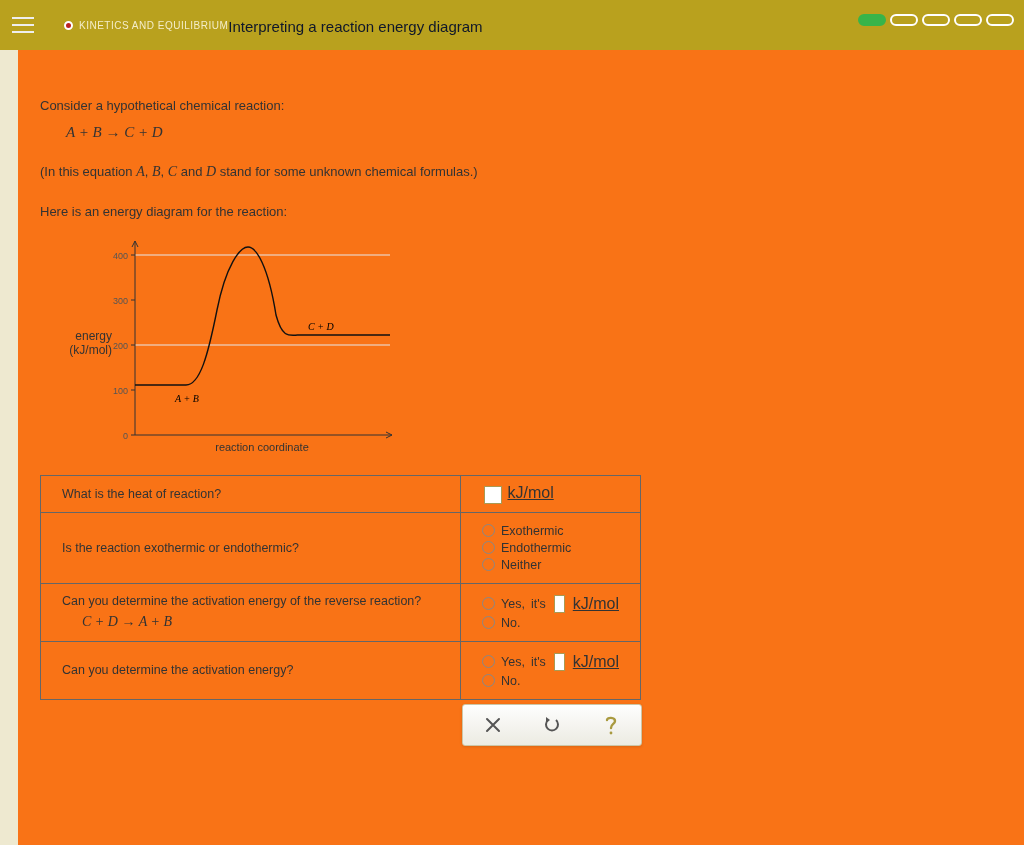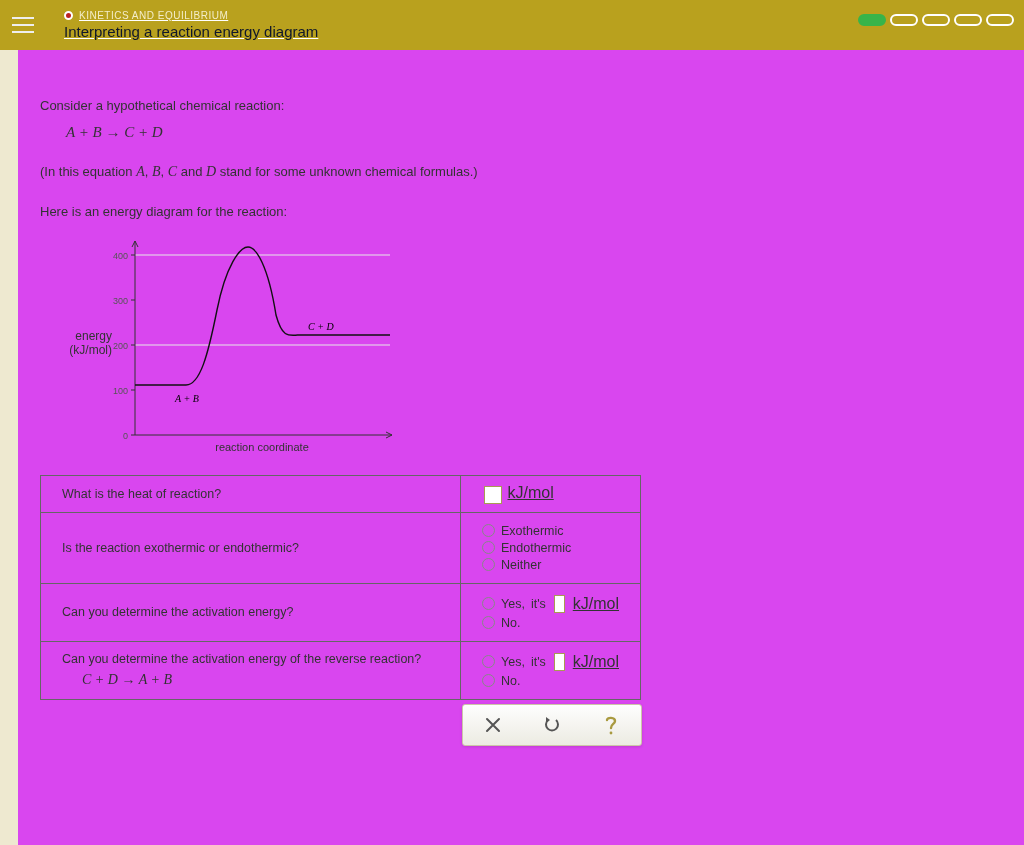--- a/index.html
+++ b/index.html
@@ -25,21 +25,21 @@
   }
   .hamburger {
     width: 28px; height: 28px;
     display: flex; flex-direction: column; justify-content: center; gap: 5px;
     cursor: pointer;
     margin-right: 24px;
   }
   .hamburger span {
     display: block; height: 2px; background: #eee; width: 22px;
   }
-  .top-titles { display: flex; flex-direction: column; text-decoration: underline; }
+  .top-titles { display: flex; flex-direction: row; }
   .top-cat { font-size: 10px; letter-spacing: 0.5px; color: #f4edc9; display:flex; align-items:center; gap:6px;}
   .top-cat-dot {
     width: 9px; height: 9px; border-radius: 50%;
     background: #b22; border: 2px solid #fff; display:inline-block;
   }
   .top-subtitle { font-size: 15px; color: #0f172a; margin-top:2px; }
   .progress-pills {
     position: absolute; right: 10px; top: 14px;
     display:flex; gap:4px;
   }
@@ -47,21 +47,21 @@
     width: 28px; height: 12px; border: 2px solid #fff; border-radius: 6px;
   }
   .pill.filled { background: #38b44a; border-color:#38b44a; }
   .left-rail {
     position: absolute; left:0; top:50px; bottom:0; width:18px;
     background:#eee9d0;
   }
   .content {
     position:absolute; left:18px; right:0; top:50px; bottom:0;
     padding: 12px 22px 8px 22px;
-    background:#d946ef;
+    background:#f97316;
     overflow:hidden;
   }
   .expand-chevron {
     position:absolute; left:80px; top:56px;
     width:30px; height:22px; background:#fff;
     border:1px solid #d8cfa1; border-top:none;
     display:flex; align-items:center; justify-content:center;
     cursor:pointer;
     box-shadow: 0 1px 2px rgba(0,0,0,0.1);
   }
@@ -227,40 +227,40 @@
               <span class="radio-circle"></span>
               <span>Endothermic</span>
             </div>
         <div class="radio-row">
               <span class="radio-circle"></span>
               <span>Neither</span>
             </div>
       </td>
     </tr>
     <tr>
-      <td class="qcell">Can you determine the activation energy?</td>
+      <td class="qcell">
+        <div>Can you determine the activation energy of the reverse reaction?</div>
+        <div class="eqn-small" style="margin-left:20px; margin-top:6px;">C + D → A + B</div>
+      </td>
       <td class="acell">
         <div class="radio-row">
               <span class="radio-circle"></span>
           <span>Yes, </span>
           <span>it's </span>
           <span class="inline-input"></span>
           <span class="unit-text">kJ/mol</span>
         </div>
         <div class="radio-row">
               <span class="radio-circle"></span>
               <span>No.</span>
             </div>
       </td>
     </tr>
     <tr>
-      <td class="qcell">
-        <div>Can you determine the activation energy of the reverse reaction?</div>
-        <div class="eqn-small" style="margin-left:20px; margin-top:6px;">C + D → A + B</div>
-      </td>
+      <td class="qcell">Can you determine the activation energy?</td>
       <td class="acell">
         <div class="radio-row">
               <span class="radio-circle"></span>
           <span>Yes, </span>
           <span>it's </span>
           <span class="inline-input"></span>
           <span class="unit-text">kJ/mol</span>
         </div>
         <div class="radio-row">
               <span class="radio-circle"></span>

